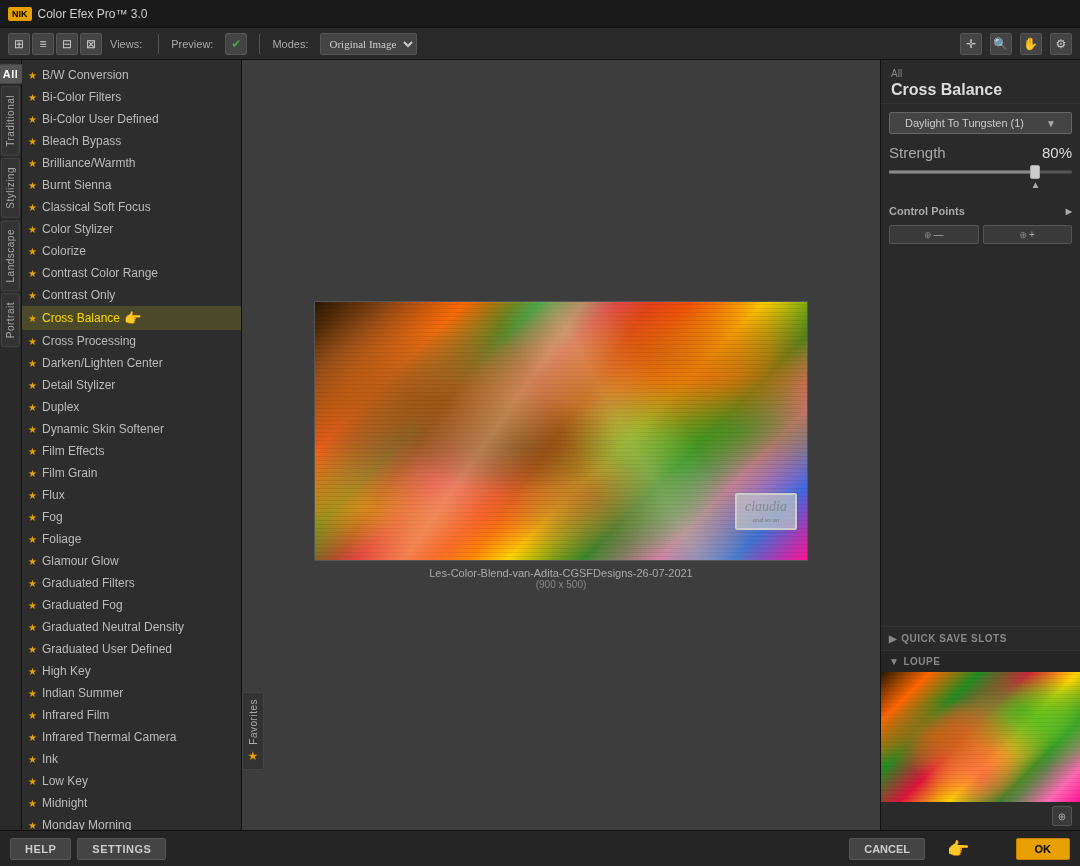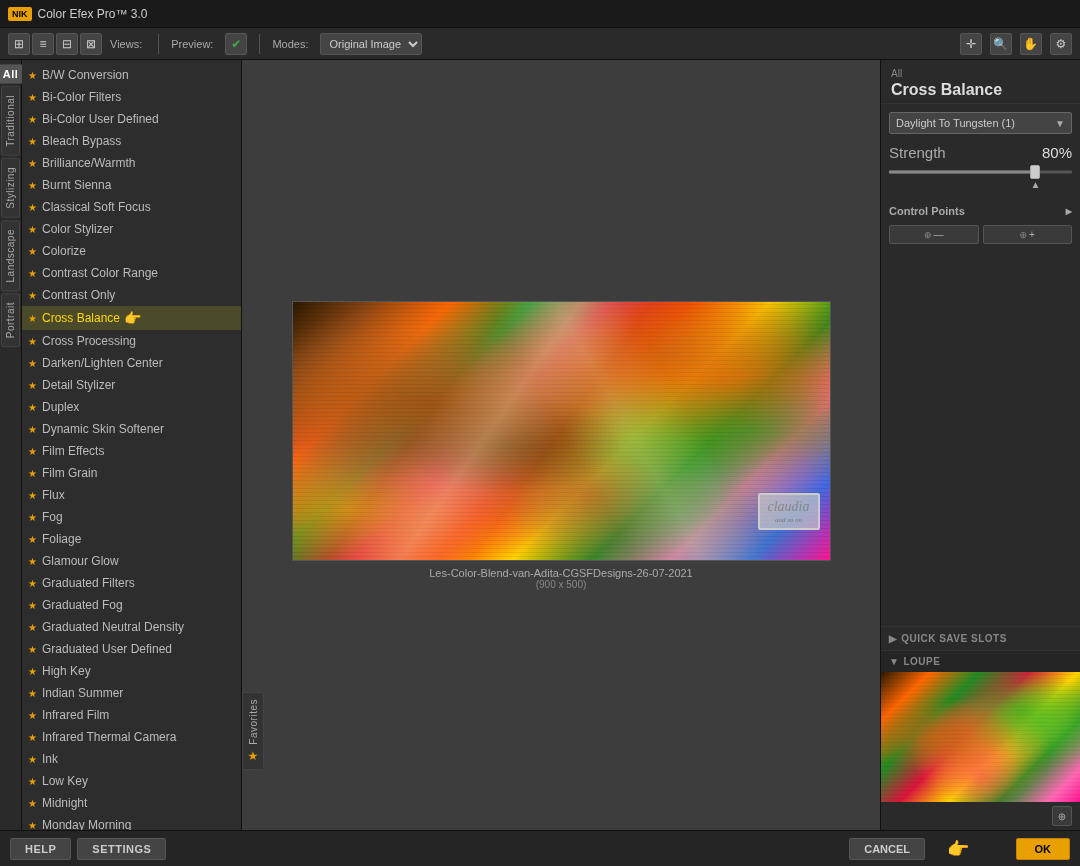--- a/index.html
+++ b/index.html
@@ -61,20 +61,21 @@
       margin-right: 4px;
     }
     .toolbar-select {
       background: #444;
       border: 1px solid #555;
       color: #ccc;
       font-size: 11px;
       height: 22px;
       padding: 0 4px;
       border-radius: 2px;
+      font-family: Liberation Serif, serif;
     }
     .toolbar-separator {
       width: 1px;
       height: 20px;
       background: #555;
       margin: 0 4px;
     }
     .toolbar-icon-btn {
       background: #444;
       border: 1px solid #555;
@@ -193,21 +194,21 @@
       justify-content: center;
       background: #3d3d3d;
       position: relative;
     }
     #preview-image-container {
       display: flex;
       flex-direction: column;
       align-items: center;
     }
     #preview-canvas {
-      width: 539px;
+      width: 494px;
       height: 260px;
       position: relative;
       overflow: hidden;
       border: 1px solid #555;
     }
     .preview-image-bg {
       width: 100%;
       height: 100%;
       background: linear-gradient(135deg,
         #2a1a00 0%, #8b4513 10%, #ff6600 20%, #228b22 30%,
@@ -285,21 +286,21 @@
     .panel-controls {
       flex: 1;
       overflow-y: auto;
       padding: 8px;
     }
     .dropdown-control {
       background: #444;
       border: 1px solid #666;
       color: #ccc;
       width: 100%;
-      padding: 4px 6px;
+      padding: 4px 15px;
       font-size: 11px;
       border-radius: 2px;
       cursor: pointer;
       display: flex;
       align-items: center;
       justify-content: space-between;
       margin-bottom: 10px;
     }
     .dropdown-arrow {
       font-size: 10px;

